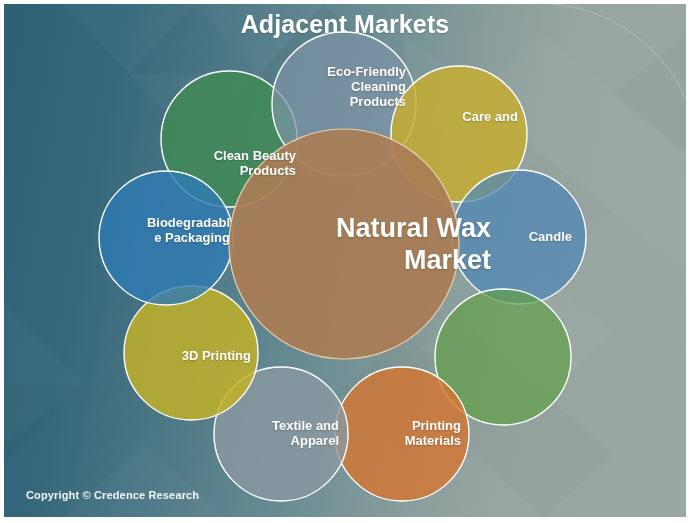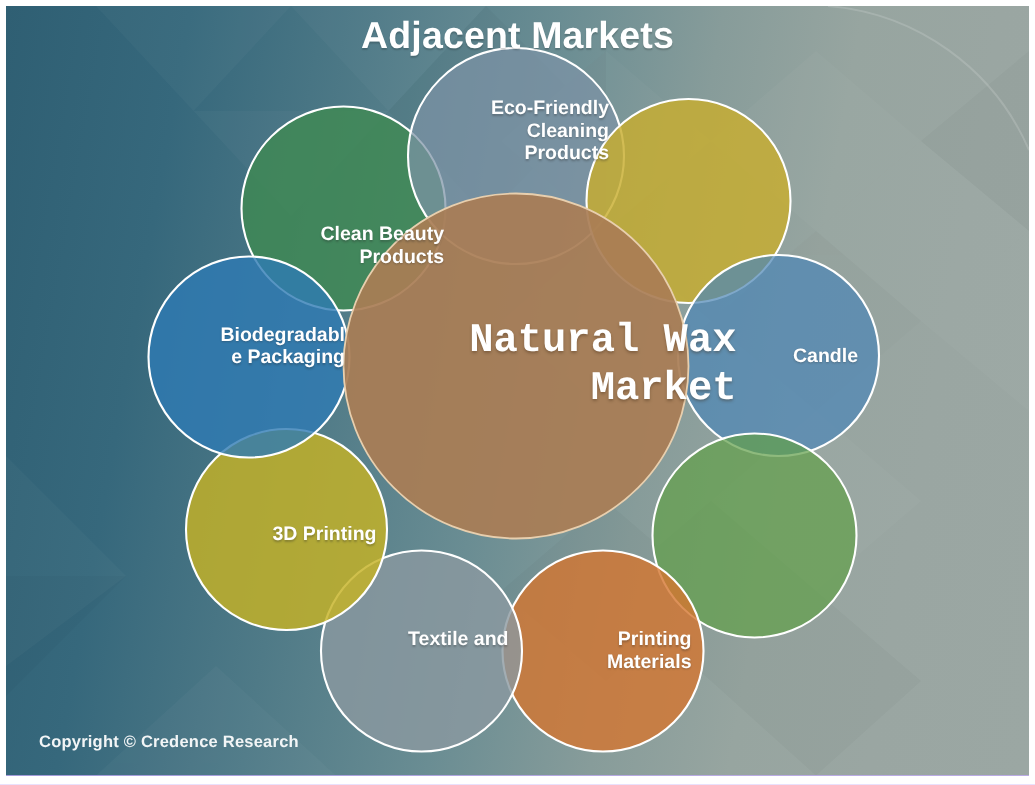--- a/index.html
+++ b/index.html
@@ -21,21 +21,21 @@
     box-sizing: border-box;
     padding: 4px 4px 6px 4px;
     background: #ffffff;
   }
 
   #stage {
     position: relative;
     width: 682px;
     height: 513px;
     overflow: hidden;
-    background: #8b5cf6;
+    background: #7f1d1d;
   }
 
   
   .bg-base {
     position: absolute;
     inset: 0;
     background: linear-gradient(100deg,
         #2f5f73 0%,
         #36687c 16%,
         #4f7a87 32%,
@@ -162,51 +162,53 @@
 
         <circle cx="162" cy="234" r="67" fill="#2e7bb4" fill-opacity="0.80" stroke="#ffffff" stroke-width="1.4"></circle>
       </g>
       <g>
         <circle cx="340" cy="240" r="115" fill="#a97d55" fill-opacity="0.92" stroke="#e8cfae" stroke-width="1.2"></circle>
       </g>
     </svg>
 
     <div id="title">Adjacent Markets</div>
 
-    <div class="node-label center" style="left:225px; top:208px; width:262px;font-family:Liberation Mono, monospace;">
+    <div class="node-label center" style="left:225px; top:208px; width:262px;">
       <div>Natural Wax</div>
       <div>Market</div>
     </div>
 
     <div class="node-label outer" style="left:160px; top:112px; width:132px;margin-top:32px;">
       <div>Clean Beauty</div>
       <div>Products</div>
     </div>
 
     <div class="node-label outer" style="left:278px; top:60px; width:124px;">
       <div>Eco-Friendly</div>
       <div>Cleaning</div>
       <div>Products</div>
     </div>
 
     <div class="node-label outer" style="left:398px; top:105px; width:116px;">
+      <div>Care and</div>
     </div>
 
     <div class="node-label outer" style="left:462px; top:225px; width:106px;">
       <div>Candle</div>
     </div>
 
 
     <div class="node-label outer" style="left:341px; top:414px; width:116px;">
       <div>Printing</div>
       <div>Materials</div>
     </div>
 
     <div class="node-label outer" style="left:219px; top:414px; width:116px;">
       <div>Textile and</div>
+      <div>Apparel</div>
     </div>
 
     <div class="node-label outer" style="left:131px; top:344px; width:116px;">
       <div>3D Printing</div>
     </div>
 
     <div class="node-label outer" style="left:102px; top:211px; width:124px;">
       <div>Biodegradabl</div>
       <div>e Packaging</div>
     </div>

